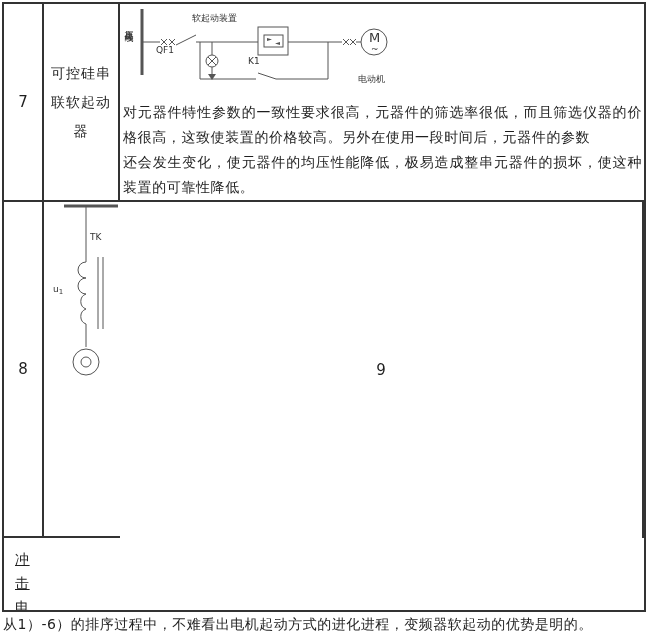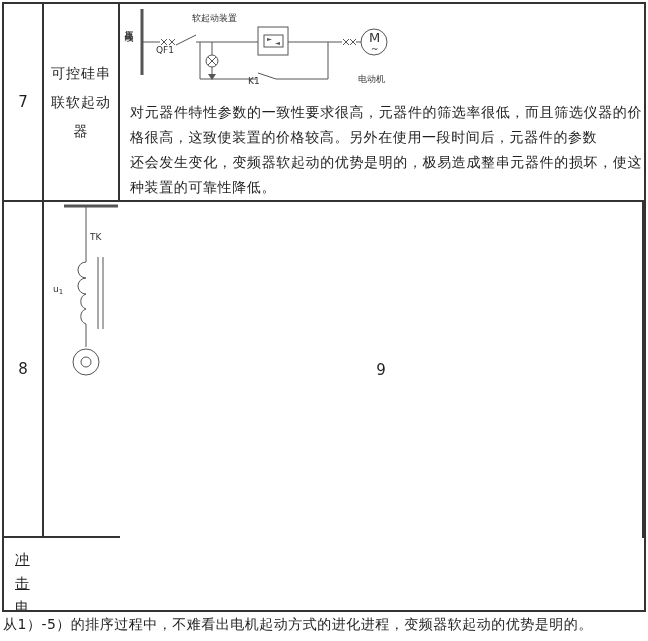--- a/index.html
+++ b/index.html
@@ -20,21 +20,20 @@
   .cell.last-row{border-bottom:none;}
   .num-cell{display:flex;align-items:center;justify-content:center;font-size:15px;}
   .name-cell{
     display:flex;align-items:center;justify-content:center;text-align:center;
     font-size:14px;line-height:29px;padding:0 5px;letter-spacing:1px;
   }
   .content-cell{overflow:hidden;}
   .body-text{
     font-size:14px;line-height:25px;padding:0 2px 0 3px;letter-spacing:0.6px;
     text-align:justify;
-    margin-left:7px;
   }
   .body-text p{margin:0;}
   .row9-text{font-size:14px;line-height:24px;padding:1px 2px 0 3px;letter-spacing:0.6px;}
   .row9-text p{margin:8px;text-decoration:underline;}
   .diagram{position:relative;}
   #diagram7{width:526px;height:96px;}
   #diagram8{width:300px;height:202px;}
   .dlabel{position:absolute;font-size:9px;color:#333;letter-spacing:0px;white-space:nowrap;}
   .dlabel.cn{font-size:9px;}
   .vlabel{
@@ -91,28 +90,28 @@
           <line x1="80" y1="38" x2="80" y2="75"></line>
           <line x1="80" y1="75" x2="136" y2="75"></line>
           <line x1="156" y1="75" x2="138" y2="69"></line>
           <line x1="156" y1="75" x2="208" y2="75"></line>
           <line x1="208" y1="75" x2="208" y2="38"></line>
         </g>
       </svg>
       <span class="vlabel" style="left:2px;top:19px;">高压母线</span>
       <span class="dlabel" style="left:36px;top:17px;margin-top:24px;">QF1</span>
       <span class="dlabel cn" style="left:72px;top:8px;">软起动装置</span>
-      <span class="dlabel" style="left:128px;top:72px;">K1</span>
+      <span class="dlabel" style="left:128px;top:52px;">K1</span>
       <span class="motor-m" style="left:249px;top:26px;">M</span>
       <span class="motor-wave" style="left:251px;top:40px;">~</span>
       <span class="dlabel cn" style="left:238px;top:69px;">电动机</span>
     </div>
     <div class="body-text">
       <p>对元器件特性参数的一致性要求很高，元器件的筛选率很低，而且筛选仪器的价格很高，这致使装置的价格较高。另外在使用一段时间后，元器件的参数</p>
-      <p>还会发生变化，变频器软起动的优势是明的，极易造成整串元器件的损坏，使这种装置的可靠性降低。</p>
+      <p>还会发生变化，使元器件的均压性能降低，极易造成整串元器件的损坏，使这种装置的可靠性降低。</p>
     </div>
   </div>
 
   <div class="cell num-cell">
     <span>8</span>
   </div>
   <div class="cell content-cell last-col">
     <div class="diagram" id="diagram8">
       <svg width="300" height="202" viewBox="0 0 300 202">
         <g stroke="#555" stroke-width="1" fill="none" transform="translate(10,0)">
@@ -155,13 +154,13 @@
   </div>
   <div class="cell content-cell last-col last-row">
     <div class="row9-text">
       <p>冲击电流极小，谐波小，对电网电气设备的影响小，不会对电机绝缘造成不良影响，使电动机长期高可靠性运行。适合于同步电机、异步鼠笼电机、异步绕线电机。</p>
 
     </div>
   </div>
 
 </div>
 
-<div class="footer-text">从1）-5）的排序过程中，不难看出电机起动方式的进化进程，变频器软起动的优势是明的。</div>
+<div class="footer-text">从1）-6）的排序过程中，不难看出电机起动方式的进化进程，变频器软起动的优势是明的。</div>
 
 </body></html>

